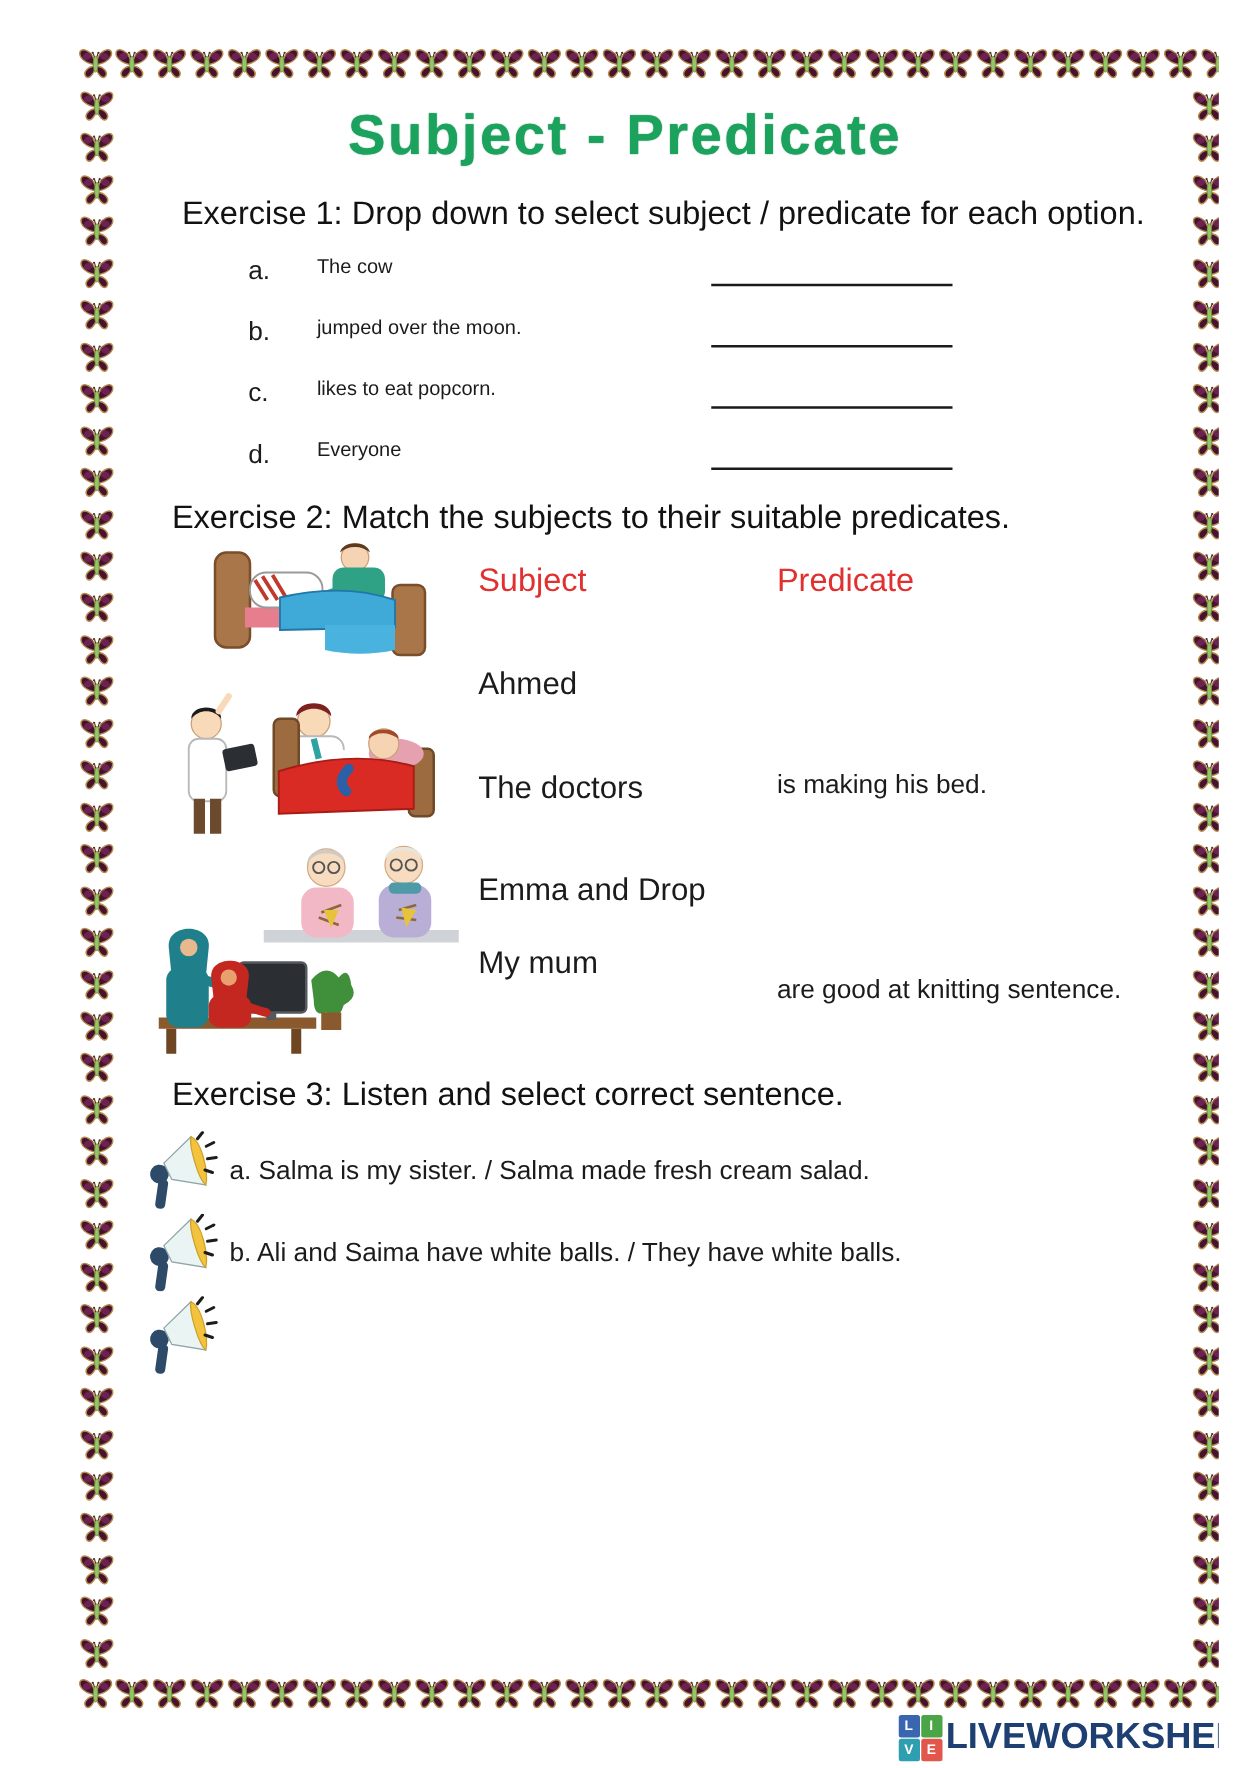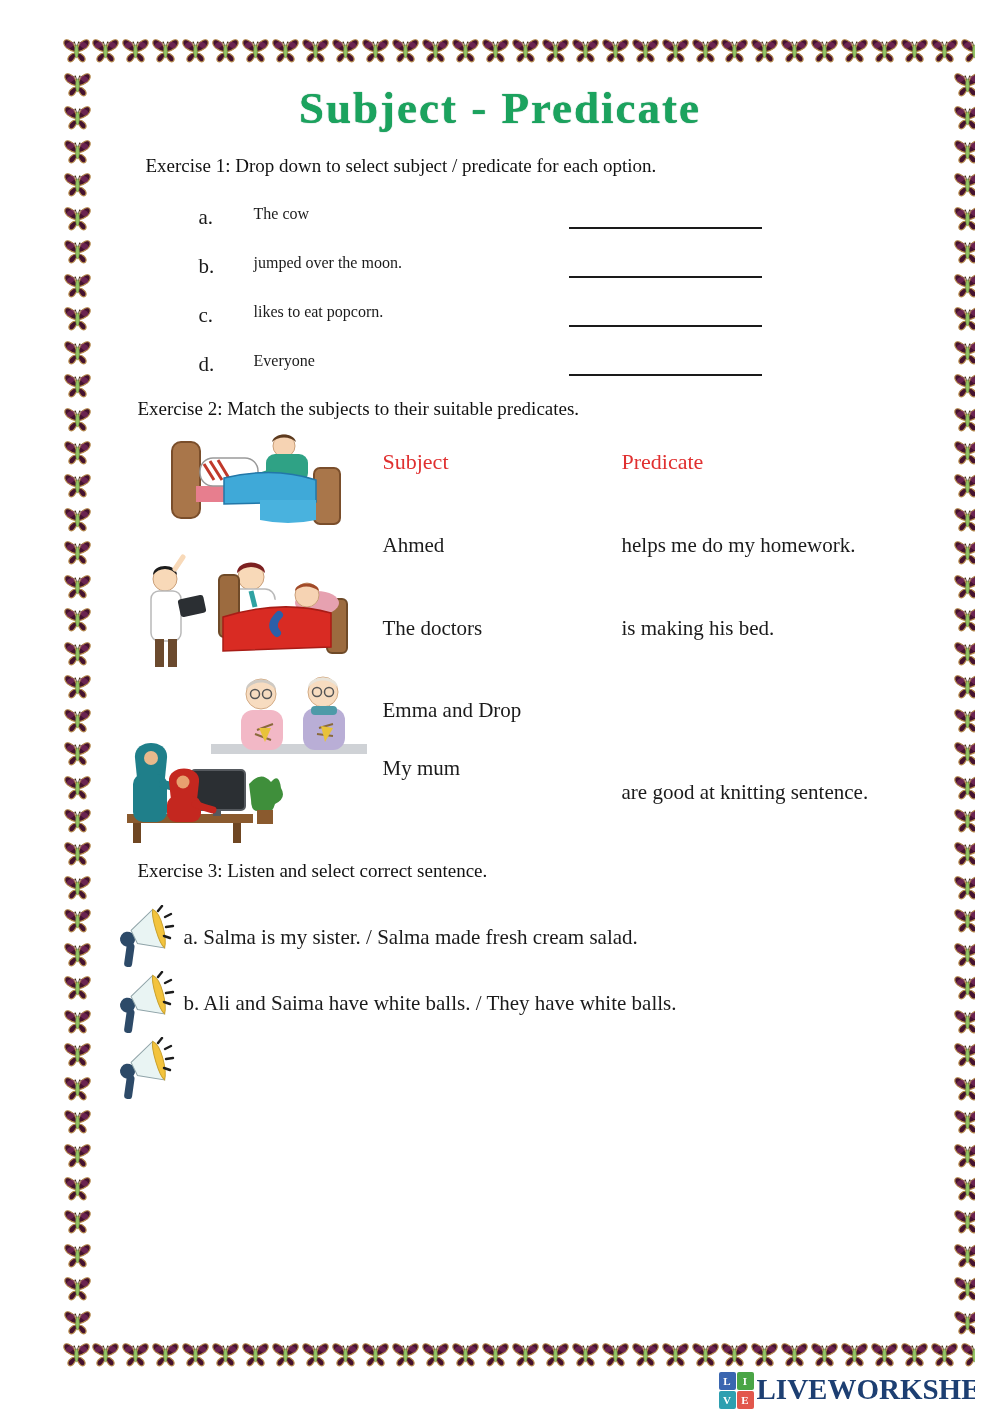--- a/index.html
+++ b/index.html
@@ -1,55 +1,55 @@
 <!DOCTYPE html>
 <html><head>
 <meta charset="utf-8">
 <style>
   * { margin:0; padding:0; box-sizing:border-box; }
   html,body { background:#ffffff; }
   .page {
     position:relative; width:949px; height:1414px; margin:0 auto;
     background:#ffffff; overflow:hidden;
-    font-family:Liberation Serif, serif; color:#1b1b1b;
+    font-family:Liberation Sans, sans-serif; color:#1b1b1b;
   }
 
   
   .bstrip { position:absolute; display:flex; justify-content:space-between; }
   .bstrip-top    { left:36px; top:36px;    width:928px; height:30px; flex-direction:row; }
   .bstrip-bottom { left:36px; top:1340px;  width:928px; height:30px; flex-direction:row; }
   .bstrip-left   { left:37px; top:70px;    width:30px;  height:1266px; flex-direction:column; }
   .bstrip-right  { left:927px; top:70px;   width:30px;  height:1266px; flex-direction:column; }
   .bfly { width:29px; height:28px; flex:0 0 auto; }
   .bfly svg { display:block; width:29px; height:28px; }
 
   
   .title {
     position:absolute; left:0; top:82px; width:100%; text-align:center;
     font-size:45px; font-weight:bold; color:#1ba35e; letter-spacing:2px;
     text-shadow:0 0 1px #0e7a47;
   }
 
   
-  .ex-heading { position:absolute; font-size:19px; color:#121212; white-space:nowrap; }
+  .ex-heading { position:absolute; font-size:26px; color:#121212; white-space:nowrap; }
   .ex1-heading { left:120px; top:155px; }
   .ex2-heading { left:112px; top:398px; }
   .ex3-heading { left:112px; top:860px; }
 
   
   .ex1-letter { position:absolute; left:173px; font-size:21px; }
   .ex1-text   { position:absolute; left:228px; font-size:16px; white-space:nowrap; }
   .ex1-line   { position:absolute; left:543px; width:193px; height:0;
                 border-bottom:2px solid #1a1a1a; cursor:pointer; }
 
   
-  .col-head { position:absolute; font-size:22px; color:#e03030; white-space:nowrap;text-align:right; }
+  .col-head { position:absolute; font-size:26px; color:#e03030; white-space:nowrap;text-align:right; }
   .col-head-subject   { left:357px; top:449px; }
   .col-head-predicate { left:596px; top:449px; }
-  .subj { position:absolute; left:357px; font-size:21px; white-space:nowrap; cursor:pointer; }
+  .subj { position:absolute; left:357px; font-size:25px; white-space:nowrap; cursor:pointer; }
   .pred { position:absolute; left:596px; font-size:21px; white-space:nowrap; cursor:pointer; }
   .scene { position:absolute; }
   .scene svg { display:block; width:100%; height:100%; }
 
   
   .speaker { position:absolute; left:84px; width:66px; height:62px; cursor:pointer; }
   .speaker svg { display:block; width:100%; height:100%; }
   .ex3-text { position:absolute; left:158px; font-size:21px; white-space:nowrap; cursor:pointer; }
 
   
@@ -2026,21 +2026,20 @@
 
   <span class="ex1-letter" style="top:352px">d.</span>
   <span class="ex1-text" style="top:352px">Everyone</span>
   <div class="ex1-line" style="top:374px"></div>
 
   <div class="ex-heading ex2-heading">Exercise 2: Match the subjects to their suitable predicates.</div>
   <div class="col-head col-head-subject">Subject</div>
   <div class="col-head col-head-predicate">Predicate</div>
 
   <span class="subj" style="top:533px">Ahmed</span>
-  <span class="pred" style="top:533px">helps me do my homework.</span>
   <span class="subj" style="top:616px">The doctors</span>
   <span class="pred" style="top:616px">is making his bed.</span>
   <span class="subj" style="top:698px">Emma and Drop</span>
   <span class="subj" style="top:756px">My mum</span>
   <span class="pred" style="top:780px">are good at knitting sentence.</span>
 
   <div class="scene" style="left:138px; top:428px; width:185px; height:105px;">
     <svg viewBox="0 0 185 105">
       <circle cx="120" cy="18" r="11" fill="#f6d3b3" stroke="#caa07a"></circle>
       <path d="M108 14 C110 4 130 4 132 14 C126 8 114 8 108 14 Z" fill="#5d3a1e"></path>

